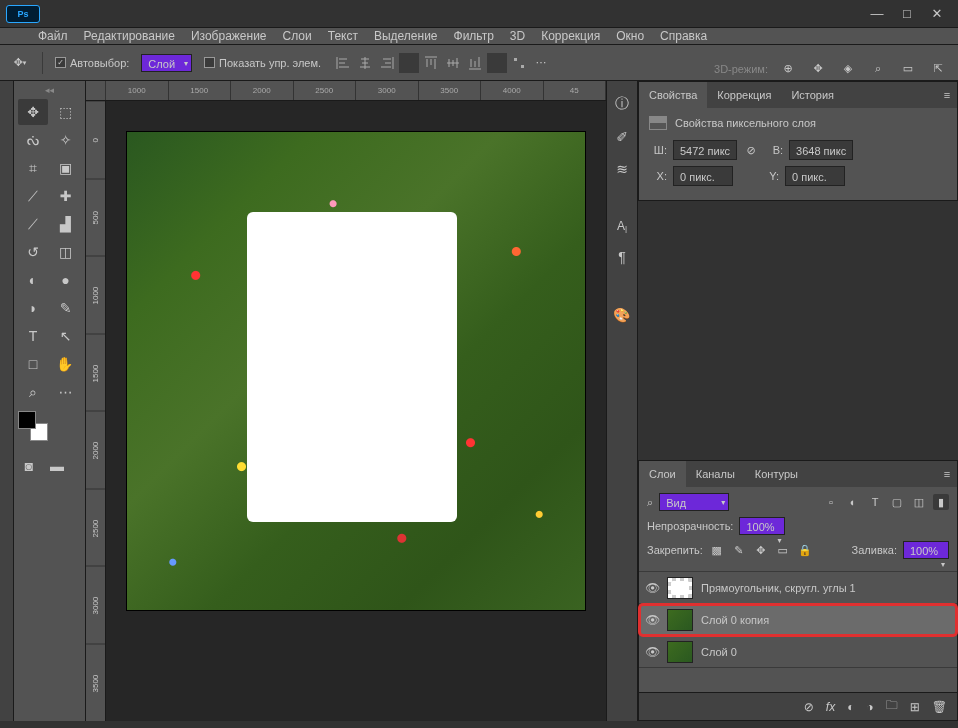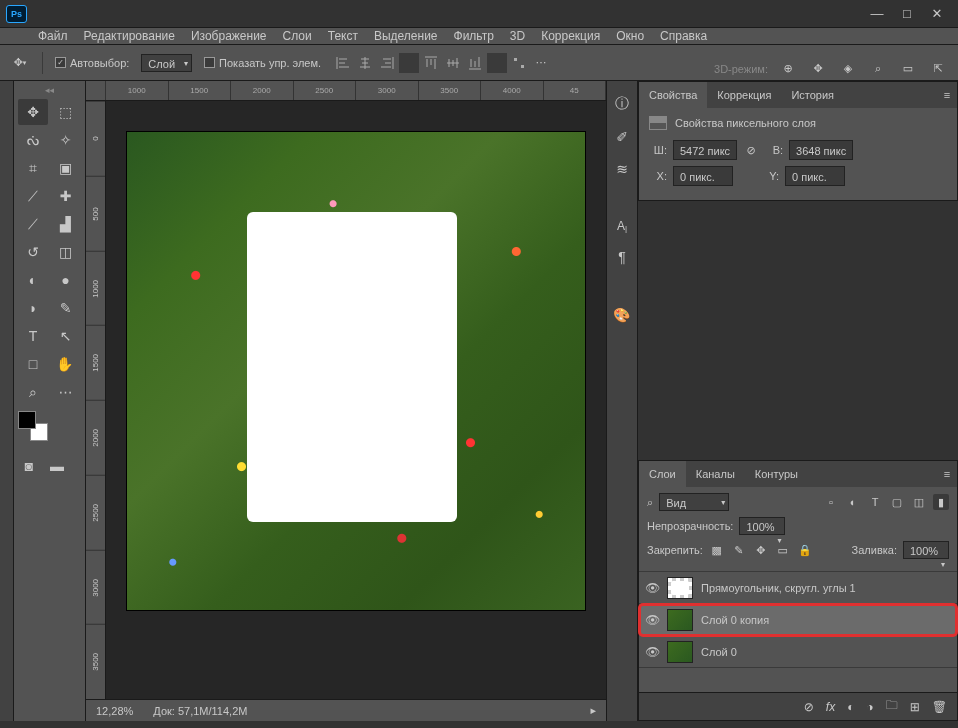--- a/index.html
+++ b/index.html
@@ -1,29 +1,29 @@
 <!DOCTYPE html>
 <html><head>
 <meta charset="utf-8">
 <style>
 * { margin: 0; padding: 0; box-sizing: border-box; font-family: "Segoe UI", Tahoma, sans-serif; }
 body { background: #323232; color: #c8c8c8; font-size: 11px; width: 958px; height: 728px; overflow: hidden; position: relative; }
 .titlebar { height: 28px; background: #323232; display: flex; align-items: center; padding: 0 6px; border-bottom: 1px solid #1a1a1a; }
-.ps-logo { width: 21px; height: 18px; background: #001d33; border: 1px solid #29a7ff; border-radius: 3px; display: flex; align-items: center; justify-content: center; color: #29a7ff; font-weight: bold; font-size: 9px; margin-right: 6px; }
+.ps-logo { width: 34px; height: 18px; background: #001d33; border: 1px solid #29a7ff; border-radius: 3px; display: flex; align-items: center; justify-content: center; color: #29a7ff; font-weight: bold; font-size: 9px; margin-right: 6px; }
 .window-controls { margin-left: auto; display: flex; gap: 16px; padding-right: 8px; }
 .window-controls span { width: 14px; height: 14px; display: flex; align-items: center; justify-content: center; cursor: pointer; font-size: 13px; }
 .menubar { height: 17px; background: #535353; display: flex; align-items: center; padding: 0 6px; border-bottom: 1px solid #1a1a1a; }
 .menubar .spacer { width: 24px; }
 .menubar .item { padding: 0 8px; cursor: pointer; line-height: 24px; font-size: 12px; }
 .optionsbar { height: 36px; background: #535353; display: flex; align-items: center; padding: 0 10px; gap: 12px; border-bottom: 1px solid #1a1a1a; }
 .icon-btn { width: 20px; height: 20px; display: flex; align-items: center; justify-content: center; cursor: pointer; }
 .sep { width: 1px; height: 22px; background: #3a3a3a; }
 .chk { display: flex; align-items: center; gap: 4px; cursor: pointer; }
 .chk .box { width: 11px; height: 11px; border: 1px solid #999; background: #3a3a3a; display: flex; align-items: center; justify-content: center; font-size: 8px; }
-.dd { background: #404040; border: 1px solid #222; padding: 2px 16px 2px 6px; position: relative; cursor: pointer; height: 18px; line-height: 14px; }
+.dd { background: #6d28d9; border: 1px solid #222; padding: 2px 16px 2px 6px; position: relative; cursor: pointer; height: 18px; line-height: 14px; }
 .dd::after { content: "▾"; position: absolute; right: 3px; font-size: 8px; }
 .align-btns { display: flex; gap: 2px; }
 .align-btns .ab { width: 20px; height: 20px; display: flex; align-items: center; justify-content: center; cursor: pointer; }
 .opt-right { margin-left: auto; display: flex; align-items: center; gap: 10px; margin-top: 12px; }
 .main { display: flex; height: calc(100% - 88px); }
 .left-strip { width: 14px; background: #424242; border-right: 1px solid #1a1a1a; }
 .toolbox { width: 72px; background: #535353; border-right: 1px solid #1a1a1a; padding: 4px; display: flex; flex-direction: column; }
 .tool-grid { display: grid; grid-template-columns: 1fr 1fr; gap: 2px; }
 .tool { width: 30px; height: 26px; display: flex; align-items: center; justify-content: center; cursor: pointer; border-radius: 2px; font-size: 14px; }
 .tool.active { background: #3a3a3a; }
@@ -238,26 +238,20 @@
         <div class="tick">2500</div>
         <div class="tick">3000</div>
         <div class="tick">3500</div>
       </div>
       <div class="viewport">
         <div class="canvas-img">
           <div class="white-rect"></div>
         </div>
       </div>
     </div>
-    <div class="statusbar">
-      <span>12,28%</span>
-      <span>Док: 57,1M/114,2M</span>
-      <span style="flex:1"></span>
-      <span>▸</span>
-    </div>
   </div>
 
   <div class="right-strip">
     <span>ⓘ</span>
     <span>✐</span>
     <span>≋</span>
     <span style="height:10px"></span>
     <span style="font-size:12px">A<span style="font-size:8px;vertical-align:bottom">|</span></span>
     <span>¶</span>
     <span style="height:10px"></span>

